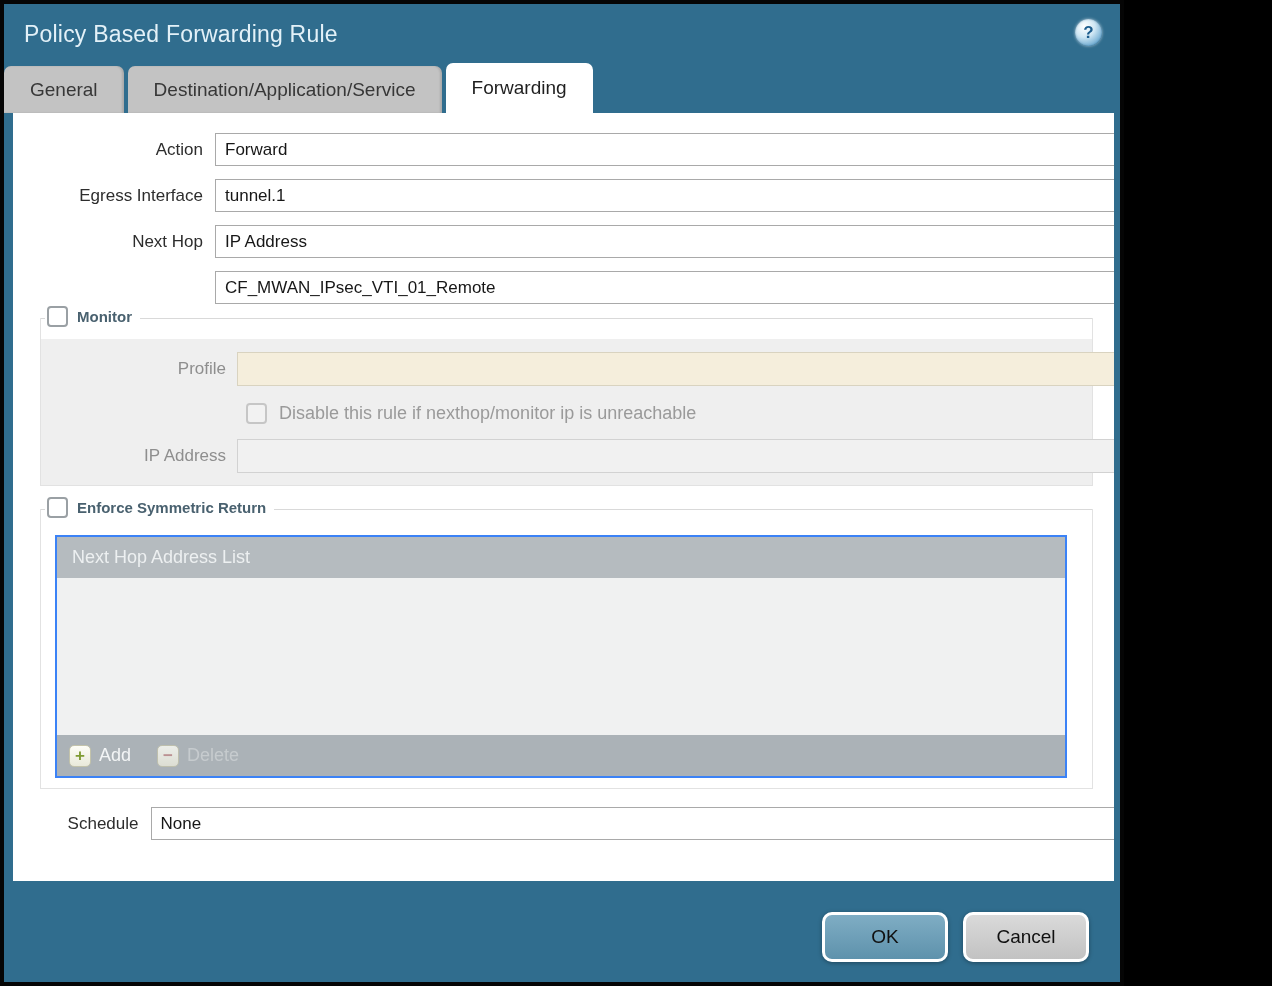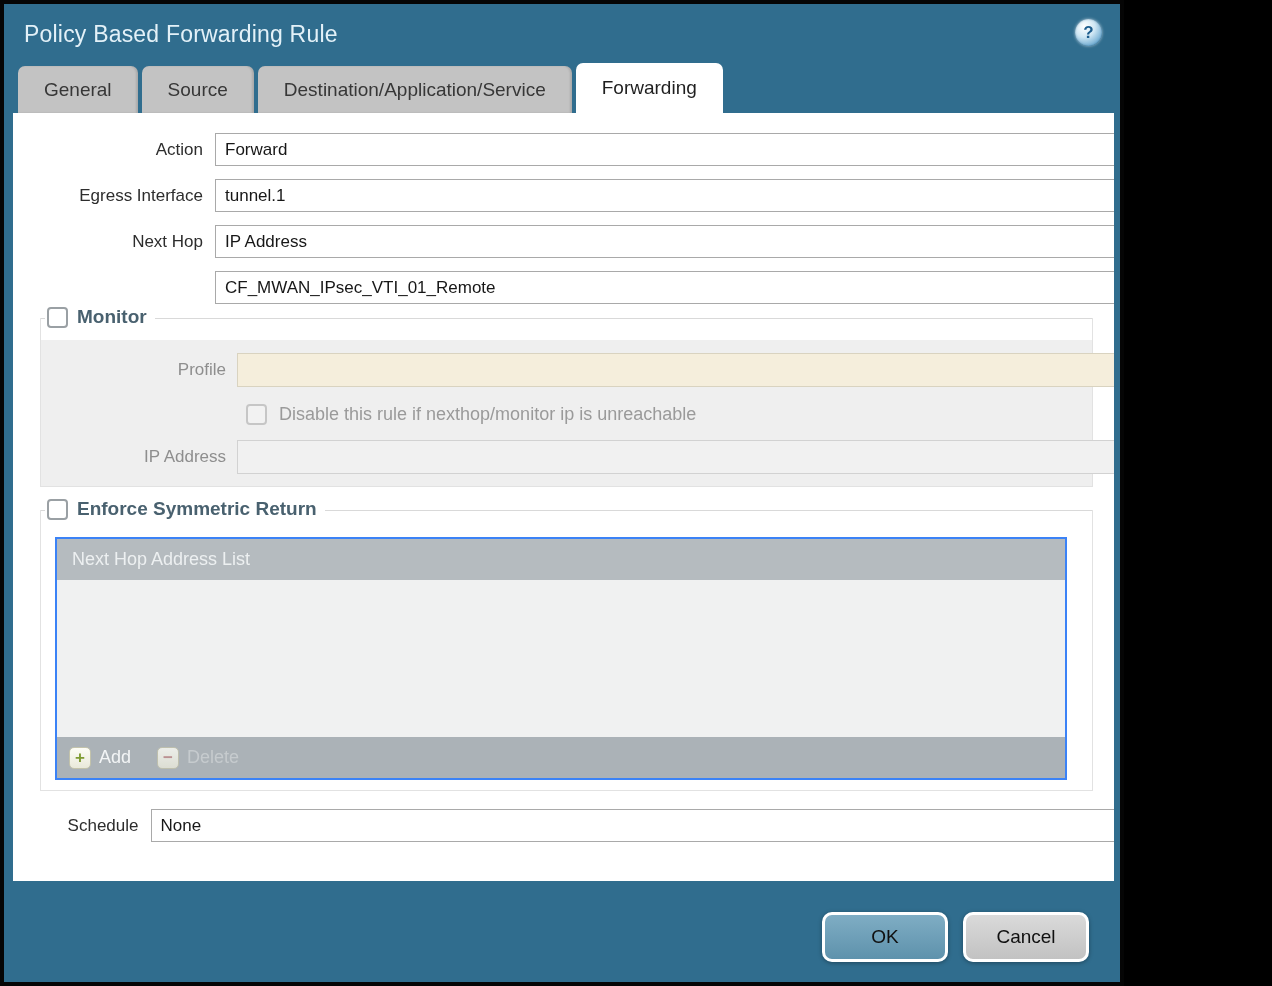--- a/index.html
+++ b/index.html
@@ -20,21 +20,21 @@
   .help-icon {
     position: absolute; right: 18px; top: 15px;
     width: 27px; height: 27px; border-radius: 50%;
     background: radial-gradient(circle at 35% 28%, #ffffff 0%, #cfe7f4 40%, #76b0d4 75%, #4b8cb4 100%);
     box-shadow: 0 0 3px rgba(255,255,255,.6), inset 0 0 2px rgba(0,60,100,.5);
     display: flex; align-items: center; justify-content: center;
     color: #1c5c8c; font-size: 17px; font-weight: bold; cursor: pointer;
   }
 
   
-  .tabs { display: flex; align-items: flex-end; padding-left: 14px; gap: 4px; height: 50px; }
+  .tabs { display: flex; align-items: flex-end; gap: 4px; height: 50px; }
   .tab {
     height: 47px; line-height: 47px;
     padding: 0 26px;
     background: #c3c3c3;
     color: #373737;
     font-size: 19px;
     border-radius: 7px 7px 0 0;
     cursor: pointer;
     box-shadow: inset -2px 0 2px rgba(0,0,0,.12);
   }
@@ -89,21 +89,21 @@
     position: relative; display: flex; align-items: center; gap: 10px;
     transform: translateY(-12px); margin-bottom: -12px;
     padding-left: 4px; background: transparent;
   }
   .legend-line { position: absolute; top: 12px; left: 0; right: 0; height: 1px; background: #d9d9d9; z-index: 0; }
   .legend-inner { position: relative; z-index: 1; background:#fff; display:flex; align-items:center; gap:9px; padding: 0 8px 0 2px; }
   .checkbox {
     width: 21px; height: 21px; background: #fff;
     border: 2px solid #9aa0a4; border-radius: 4px; cursor: pointer; flex: none;
   }
-  .legend-text { font-size: 19px; font-weight: bold; color: #49616f; }
+  .legend-text { font-size: 15px; font-weight: bold; color: #49616f; }
 
   
   .monitor-body { background: #efefef; padding: 13px 0 12px 0; margin-top: 12px; }
   .m-row { display: flex; align-items: center; }
   .m-label {
     width: 196px; padding-right: 11px; text-align: right;
     font-size: 17px; color: #8e8e8e; flex: none;
   }
   .field-disabled-profile {
     flex: none; width: 972px; height: 34px;
@@ -170,21 +170,20 @@
 
   <div class="titlebar">
     <span class="title">Policy Based Forwarding Rule</span>
     <div class="help-icon">
       <span>?</span>
     </div>
   </div>
 
   <div class="tabs">
     <div class="tab">General</div>
-    <div class="tab">Source</div>
     <div class="tab">Destination/Application/Service</div>
     <div class="tab active">Forwarding</div>
   </div>
 
   <div class="panel">
 
     <div class="form-row">
       <div class="form-label">Action</div>
       <div class="field">
         <span>Forward</span>

